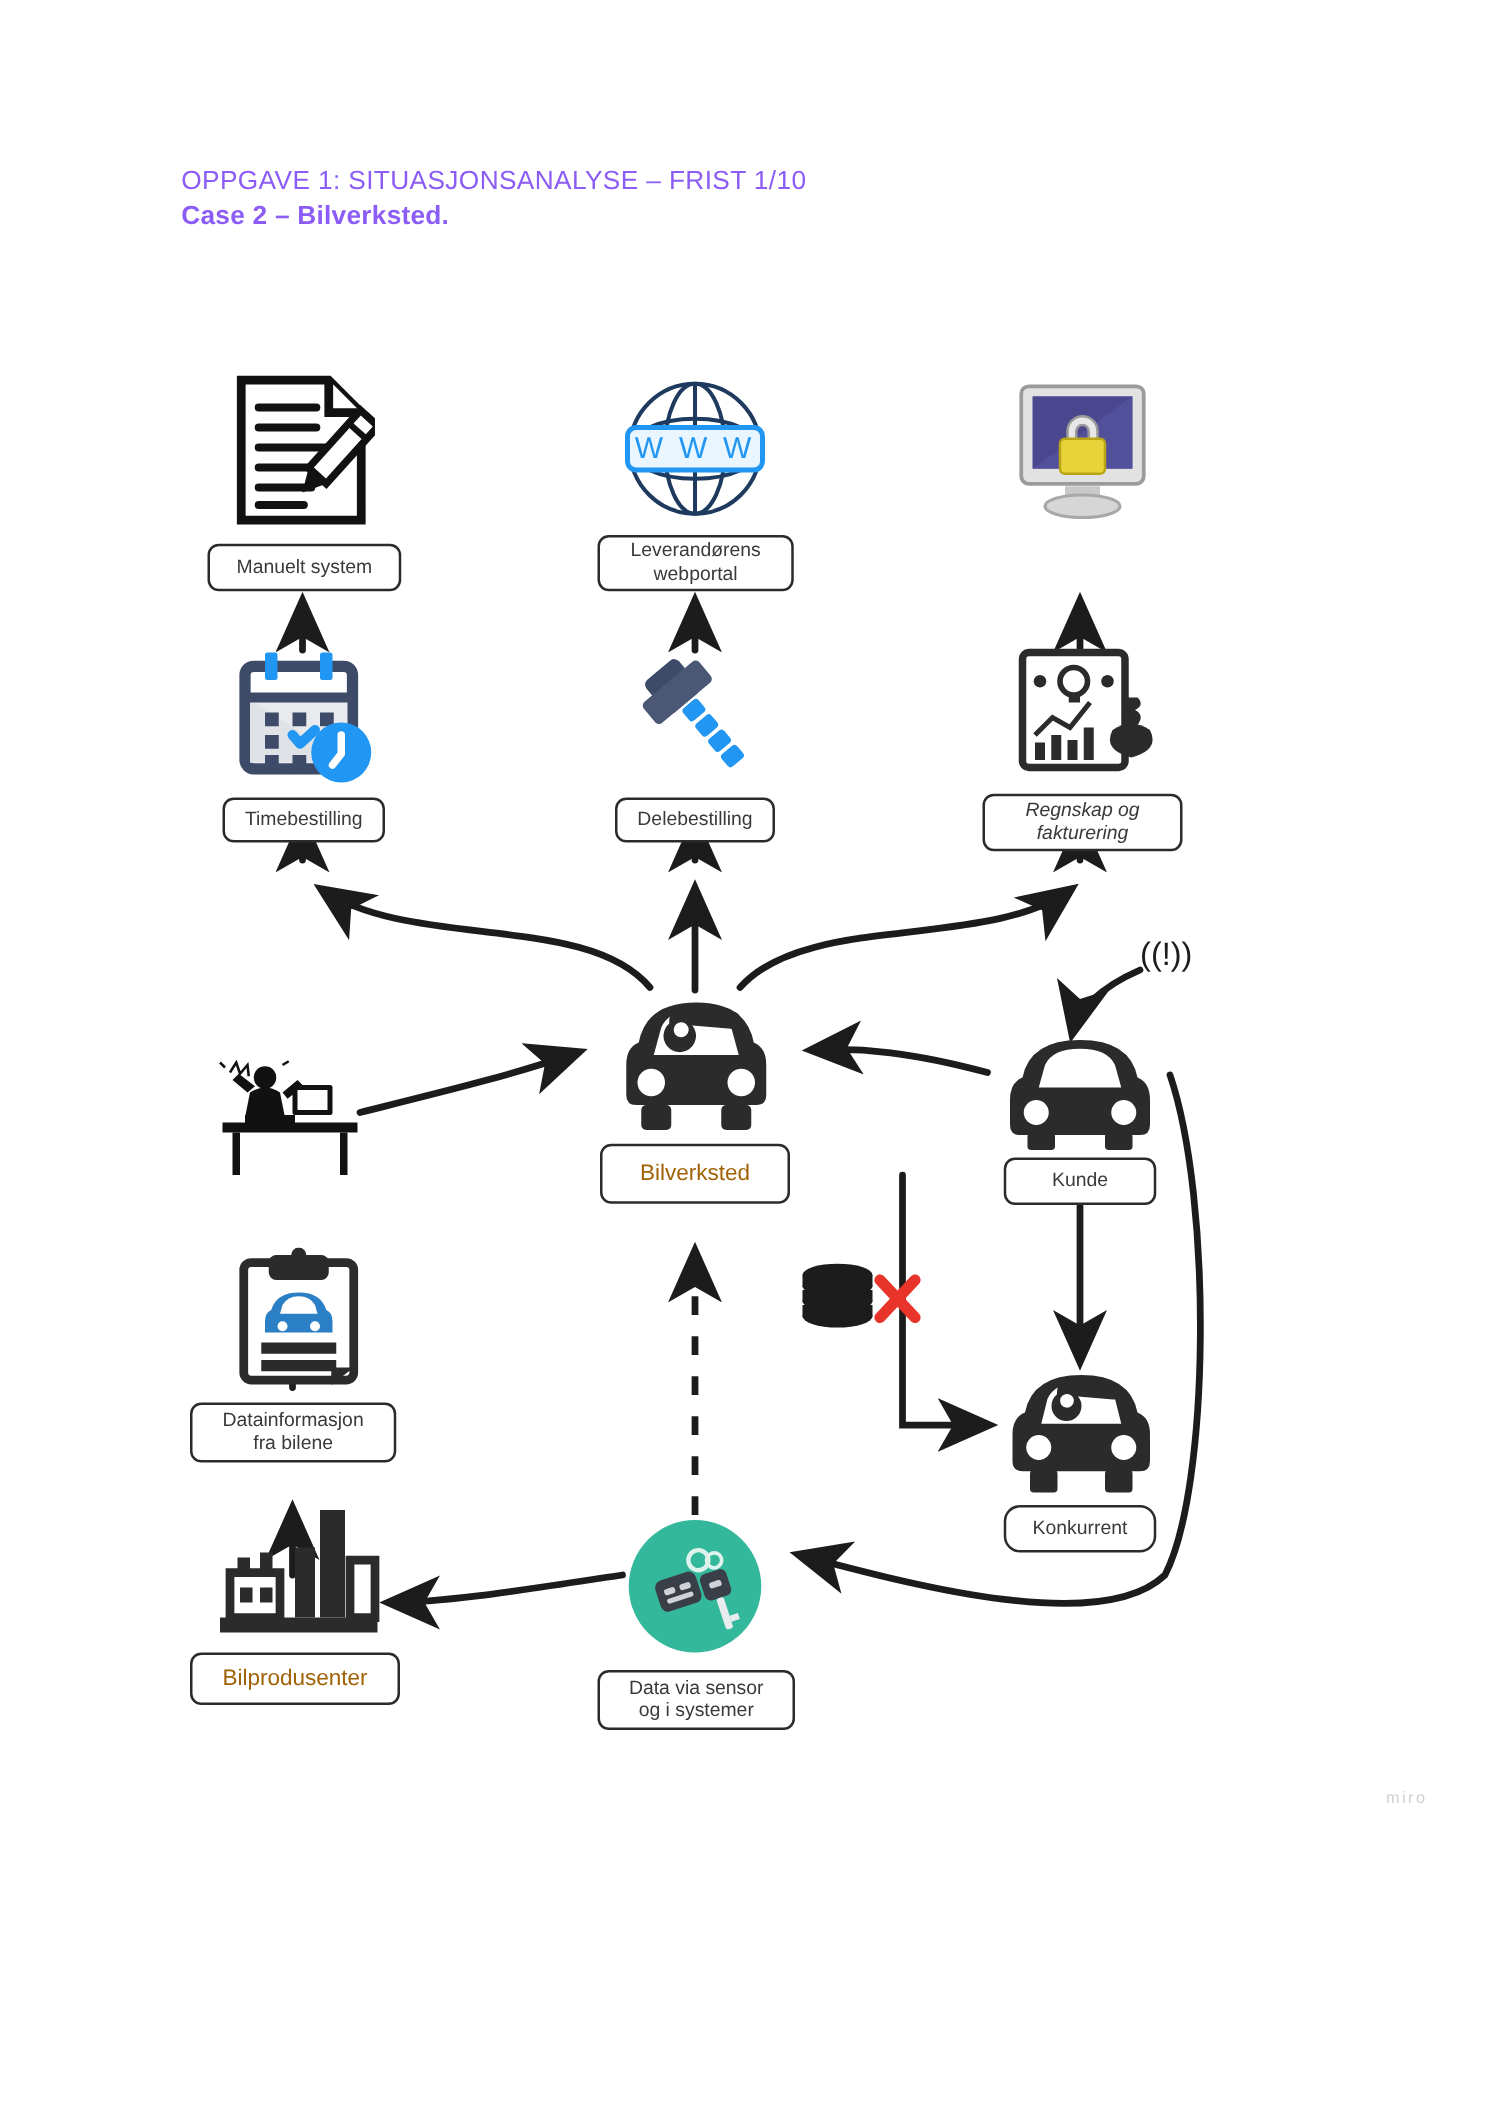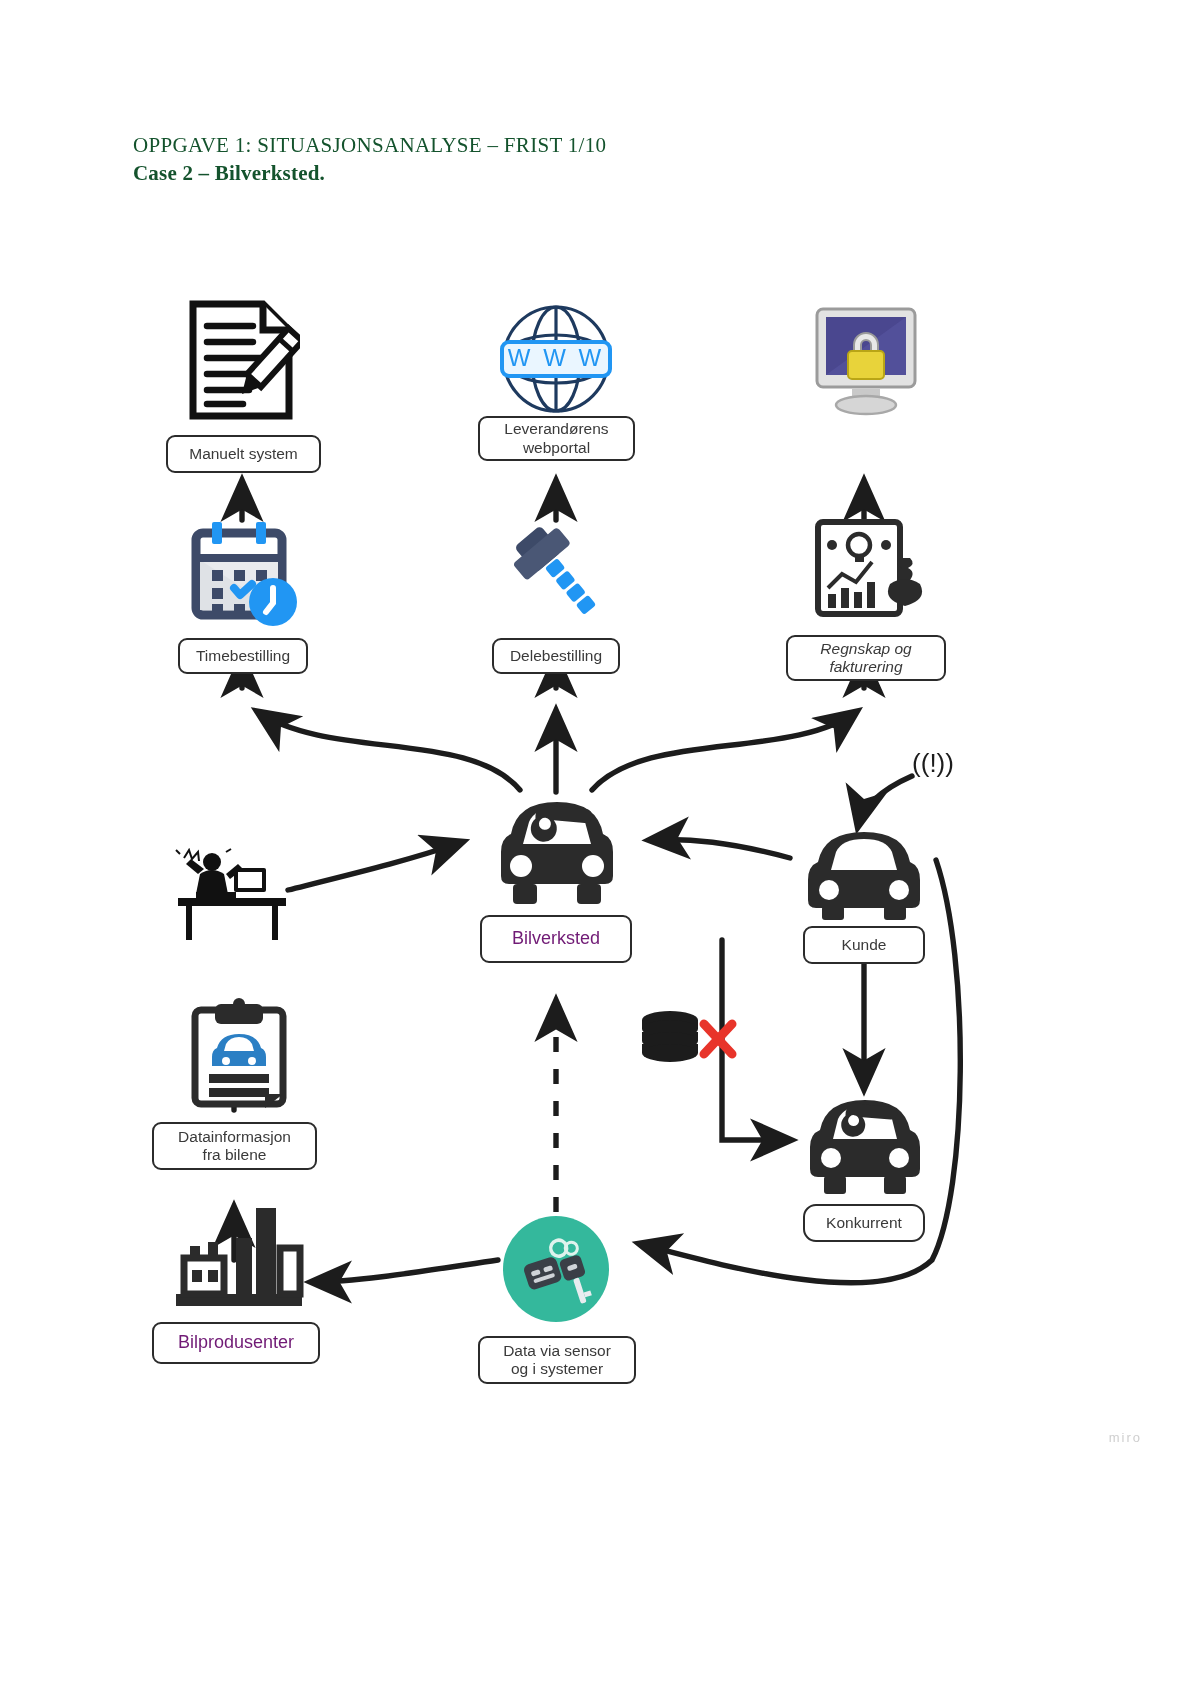--- a/index.html
+++ b/index.html
@@ -1,31 +1,31 @@
 <!DOCTYPE html>
 <html><head>
 <meta charset="utf-8">
 <style>
   html,body{margin:0;padding:0;}
   body{width:1200px;height:1698px;background:#ffffff;font-family:"Liberation Sans",sans-serif;position:relative;overflow:hidden;}
   .page{position:absolute;inset:0;background:#fff;}
 
-  .hdr{position:absolute;left:133px;font-family:Liberation Serif, serif;color:#14532d;white-space:nowrap;}
+  .hdr{position:absolute;left:145px;font-family:Liberation Sans, sans-serif;color:#8b5cf6;white-space:nowrap;}
   #h-line1{top:133px;font-size:21px;letter-spacing:.3px;}
   #h-line2{top:161px;font-size:21px;font-weight:bold;letter-spacing:.2px;}
   #h-line3{top:212px;font-size:19.5px;font-weight:bold;letter-spacing:.2px;}
 
   .diagram{position:absolute;left:0;top:260px;width:1200px;height:1180px;}
   .icon{position:absolute;}
 
   .lbl{position:absolute;border:2px solid #2b2b2b;border-radius:9px;background:#fff;
        font-family:"Liberation Sans",sans-serif;font-size:15.5px;color:#3a3a3a;
        display:flex;align-items:center;justify-content:center;text-align:center;
        line-height:1.18;padding:3px 9px;box-sizing:border-box;}
-  .lbl.big{font-size:18px;color:#701a75;}
+  .lbl.big{font-size:18px;color:#a16207;}
 
   .watermark{position:absolute;right:58px;bottom:-5px;font-size:13px;color:#cfcfcf;letter-spacing:2px;font-family:"Liberation Sans",sans-serif;}
 
   svg.links{position:absolute;left:0;top:0;width:1200px;height:1180px;overflow:visible;}
 </style>
 </head>
 <body>
 
 <div class="page">
 
@@ -107,21 +107,21 @@
       <svg viewBox="0 0 118 115" width="118" height="115">
         <circle cx="59" cy="57" r="52" fill="#fff" stroke="#1e3a5f" stroke-width="3.2"></circle>
         <ellipse cx="59" cy="57" rx="24" ry="52" fill="none" stroke="#1e3a5f" stroke-width="3.2"></ellipse>
         <ellipse cx="59" cy="57" rx="52" ry="24" fill="none" stroke="#1e3a5f" stroke-width="3.2"></ellipse>
         <line x1="59" y1="5" x2="59" y2="109" stroke="#1e3a5f" stroke-width="3.2"></line>
         <line x1="7" y1="57" x2="111" y2="57" stroke="#1e3a5f" stroke-width="3.2"></line>
         <rect x="5" y="40" width="108" height="34" rx="7" fill="#eaf6ff" stroke="#2196f3" stroke-width="4"></rect>
         <text x="59" y="64" font-family="Liberation Sans, sans-serif" font-size="24" fill="#2196f3" text-anchor="middle" letter-spacing="3">W W W</text>
       </svg>
     </div>
-    <div class="lbl" style="left:478px;top:156px;width:157px;height:45px;">
+    <div class="lbl" style="left:478px;top:168px;width:157px;height:45px;">
       <span style="white-space:pre-line;">Leverandørens
 webportal</span>
     </div>
 
     <div class="icon" style="left:808px;top:45px;width:116px;height:112px;">
       <svg viewBox="0 0 116 112" width="116" height="112">
         <rect x="9" y="4" width="98" height="78" rx="6" fill="#e2e2e2" stroke="#9b9b9b" stroke-width="3"></rect>
         <rect x="18" y="12" width="80" height="58" fill="#4a478f"></rect>
         <path d="M18,70 L98,12 V70 Z" fill="#5d5aa8" opacity=".45"></path>
         <rect x="44" y="84" width="28" height="12" fill="#c9c9c9"></rect>

